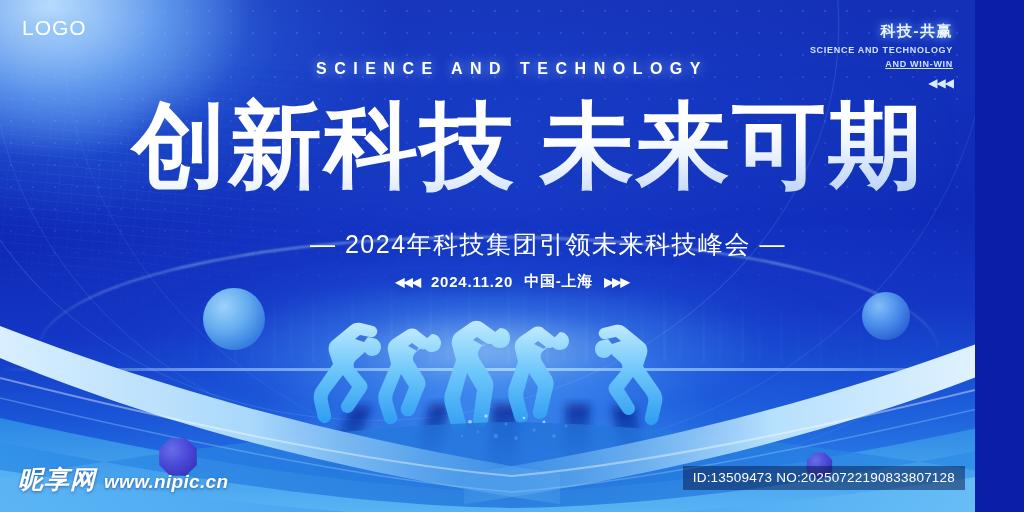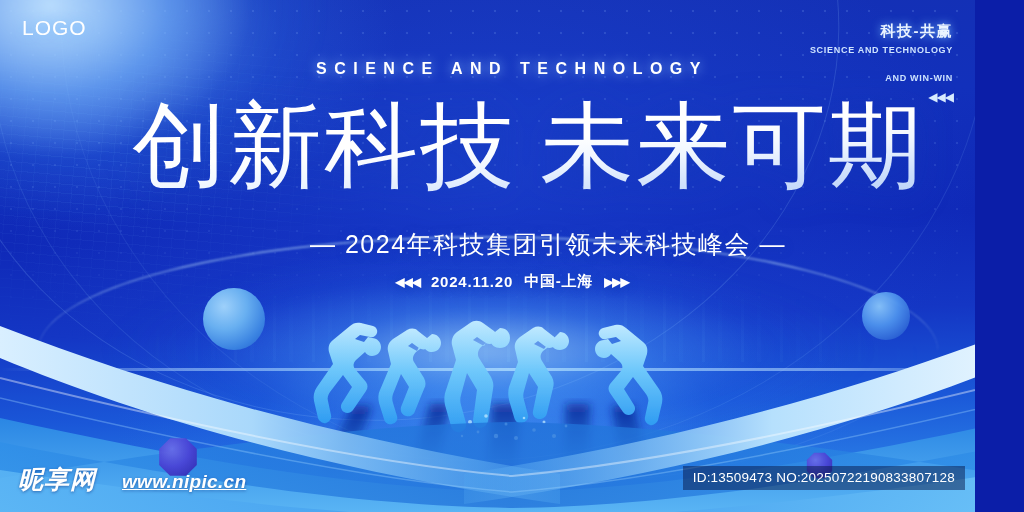--- a/index.html
+++ b/index.html
@@ -113,33 +113,33 @@
   }
   .corner { position:absolute; right:22px; top:10px; text-align:right; }
   .corner .cn {
     color:#eaf4ff; font-size:15px; letter-spacing:1.5px; font-weight:700;
     text-shadow:0 0 10px rgba(120,190,255,.9);
     margin-top:12px;
   }
   .corner .en1, .corner .en2 {
     color:#cfe4ff; font-size:9px; letter-spacing:.7px; margin-top:4px; font-weight:700;
   }
-  .corner .en2 { margin-top:18px; }
+  .corner .en2 { margin-top:4px;text-decoration:underline; }
   .corner .tris { margin-top:7px; color:#d9ecff; font-size:12px; letter-spacing:-1px; }
 
   .eyebrow {
     position:absolute; left:0; top:60px; width:1024px; text-align:center;
     color:#ffffff; font-size:16px; font-weight:700; letter-spacing:7.5px;
     text-shadow:0 0 12px rgba(150,205,255,.85);
   }
 
   .title {
     position:absolute; left:0; top:96px; width:1024px; text-align:center;
     font-family:"Liberation Serif", serif;
-    font-size:94px; font-weight:400; line-height:1.08; letter-spacing:2px;
+    font-size:94px; font-weight:700; line-height:1.08; letter-spacing:2px;
     white-space:nowrap;
     background:linear-gradient(176deg, #ffffff 0%, #ffffff 46%, #eef5ff 62%, #c9dcfb 82%, #b4cdf6 100%);
     -webkit-background-clip:text; background-clip:text;
     color:rgba(0,0,0,0); -webkit-text-fill-color:rgba(0,0,0,0);
     filter:drop-shadow(0 3px 16px rgba(20,60,180,.55));
     padding-left:32px;
   }
   .title .gap { display:inline-block; width:24px; }
 
   .subtitle {
@@ -151,29 +151,28 @@
 
   .meta {
     position:absolute; left:0; top:272px; width:1024px; text-align:center;
     color:#ffffff; font-size:15px; font-weight:700; letter-spacing:.8px;
     text-shadow:0 1px 8px rgba(20,60,180,.6);
     display:flex; align-items:center; justify-content:center; gap:11px;
   }
   .meta .tri { font-size:12px; letter-spacing:-1px; color:#ffffff; }
 
   
-  .wm { position:absolute; left:18px; bottom:16px; display:flex; align-items:baseline; gap:26px;justify-content:flex-end; }
+  .wm { position:absolute; left:18px; bottom:16px; display:flex; align-items:baseline; gap:8px;justify-content:flex-end; }
   .wm .cn {
     color:#ffffff; font-size:25px; font-weight:700; font-style:italic; letter-spacing:1px;
     text-shadow:0 1px 3px rgba(10,40,120,.55);
   }
   .wm .url {
     color:#ffffff; font-size:19px; font-style:italic; font-weight:700; letter-spacing:.3px;
     text-shadow:0 1px 3px rgba(10,40,120,.55);
-    text-decoration:underline;
   }
   .idbar {
     position:absolute; right:10px; bottom:22px;
     background:rgba(8,24,72,.50);
     color:#ffffff; font-size:13.5px; letter-spacing:.2px;
     padding:4px 10px 5px 10px;
     margin-top:22px;
   }
 </style>
 </head>

